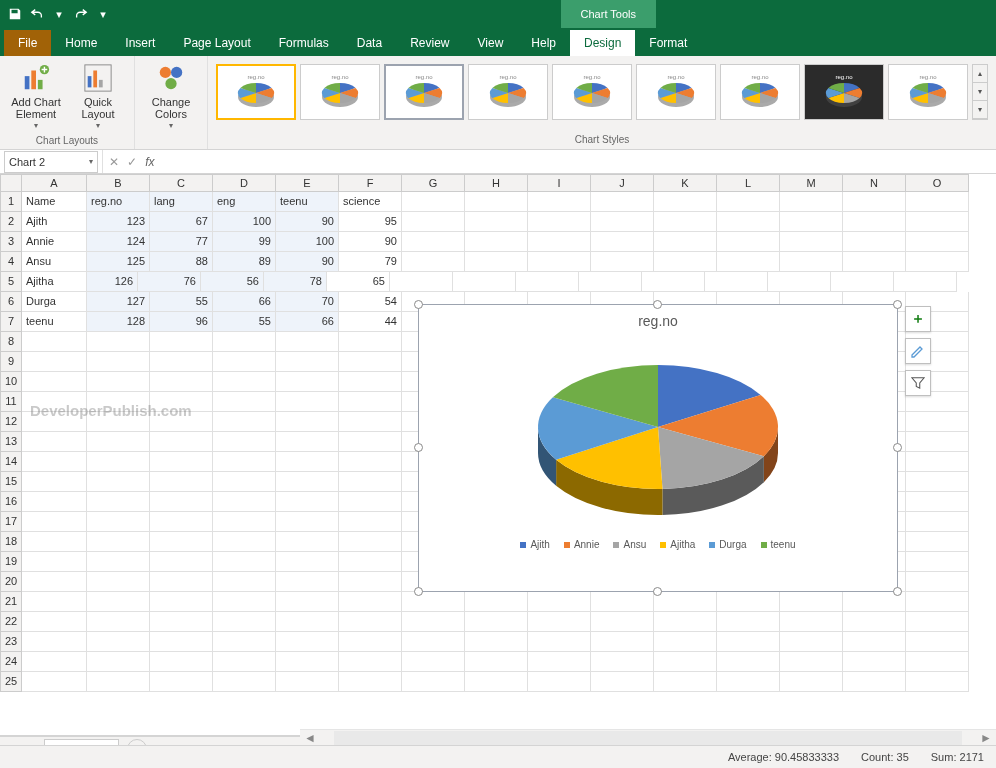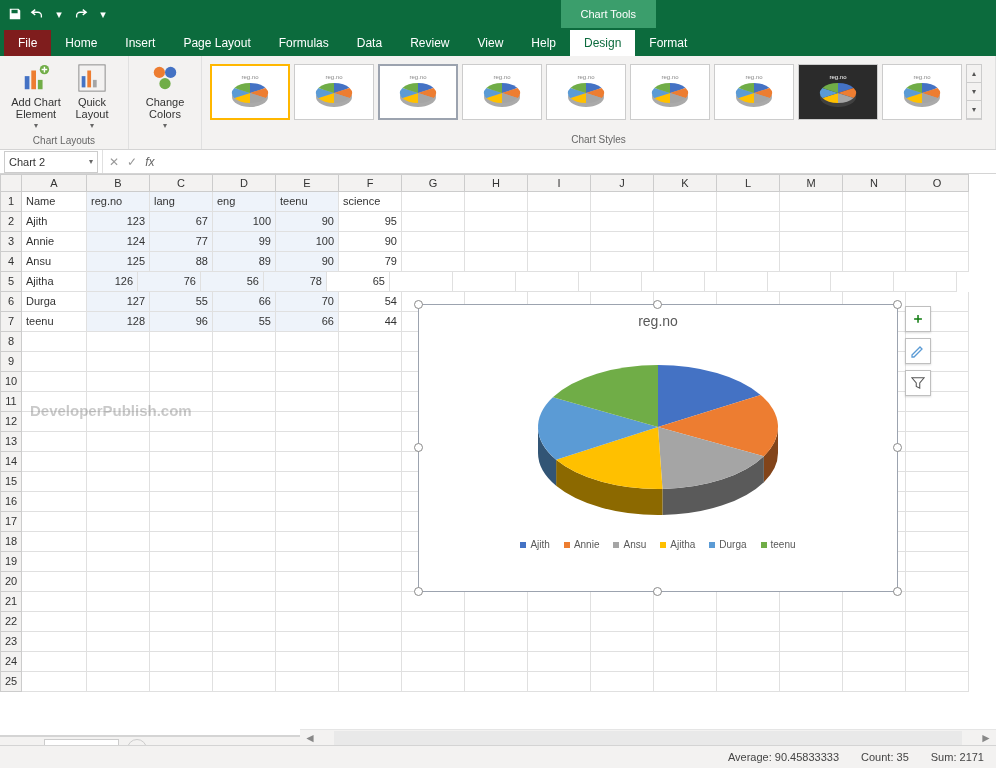--- a/index.html
+++ b/index.html
@@ -9,28 +9,28 @@
   .titlebar { height: 28px; background: #0c6b3d; display: flex; align-items: center; color: #fff; position: relative; }
   .titlebar-left { display: flex; align-items: center; gap: 4px; padding: 0 6px; }
   .qat-icon { width: 18px; height: 18px; display:flex;align-items:center;justify-content:center;color:#fff;font-size:11px;}
   .app-title { position:absolute; left:0; right:0; text-align:center; font-size:12px; pointer-events:none;}
   .chart-tools { position:absolute; right:340px; top:0; height:28px; padding:0 20px; background:#3b9e6c; display:flex;align-items:center; font-size:11px;}
 
   
   .tabbar { height: 28px; background: #0c6b3d; display:flex; align-items:flex-end; padding-left:4px;}
   .tab { padding:6px 14px; color:#fff; font-size:12px; cursor:pointer;}
   .tab.active { background:#fff; color:#0c6b3d; }
-  .tab.file { background:#7f1d1d;}
+  .tab.file { background:#a16207;}
   .tell-me { display:flex;align-items:center;gap:6px;color:#e9f5ee;margin-left:14px;padding:6px;}
   .bulb { width:14px;height:14px;display:inline-block;}
 
   
   .ribbon { height:94px; background:#f3f2f1; border-bottom:1px solid #d4d4d4; display:flex; }
   .ribbon-group { border-right:1px solid #e0e0e0; padding:4px 8px 2px; display:flex; flex-direction:column; justify-content:space-between;}
-  .group-body { display:flex; align-items:center; }
+  .group-body { display:flex; gap:6px; align-items:center; }
   .group-label { font-size:10px; color:#666; text-align:center; padding:2px 0;}
   .big-btn { display:flex; flex-direction:column; align-items:center; width:56px; font-size:11px; line-height:1.1; text-align:center; gap:2px; padding:2px;}
   .big-icon { width:32px; height:32px; display:flex;align-items:center;justify-content:center;}
   .dropdown-arrow { font-size:8px; color:#666;}
   .style-gallery { display:flex; gap:4px; align-items:center; padding-top:4px; }
   .style-thumb { width:80px; height:56px; border:1px solid #ccc; background:#fff; display:flex; flex-direction:column; align-items:center; justify-content:center; position:relative; font-size:6px;}
   .style-thumb.selected { border:2px solid #ffb700;}
   .style-thumb.hover { border:2px solid #9ca3af;}
   .style-thumb.dark { background:#2b2b2b; color:#fff;}
   .gallery-scroll { width:16px; height:56px; display:flex; flex-direction:column; border:1px solid #ccc;}

